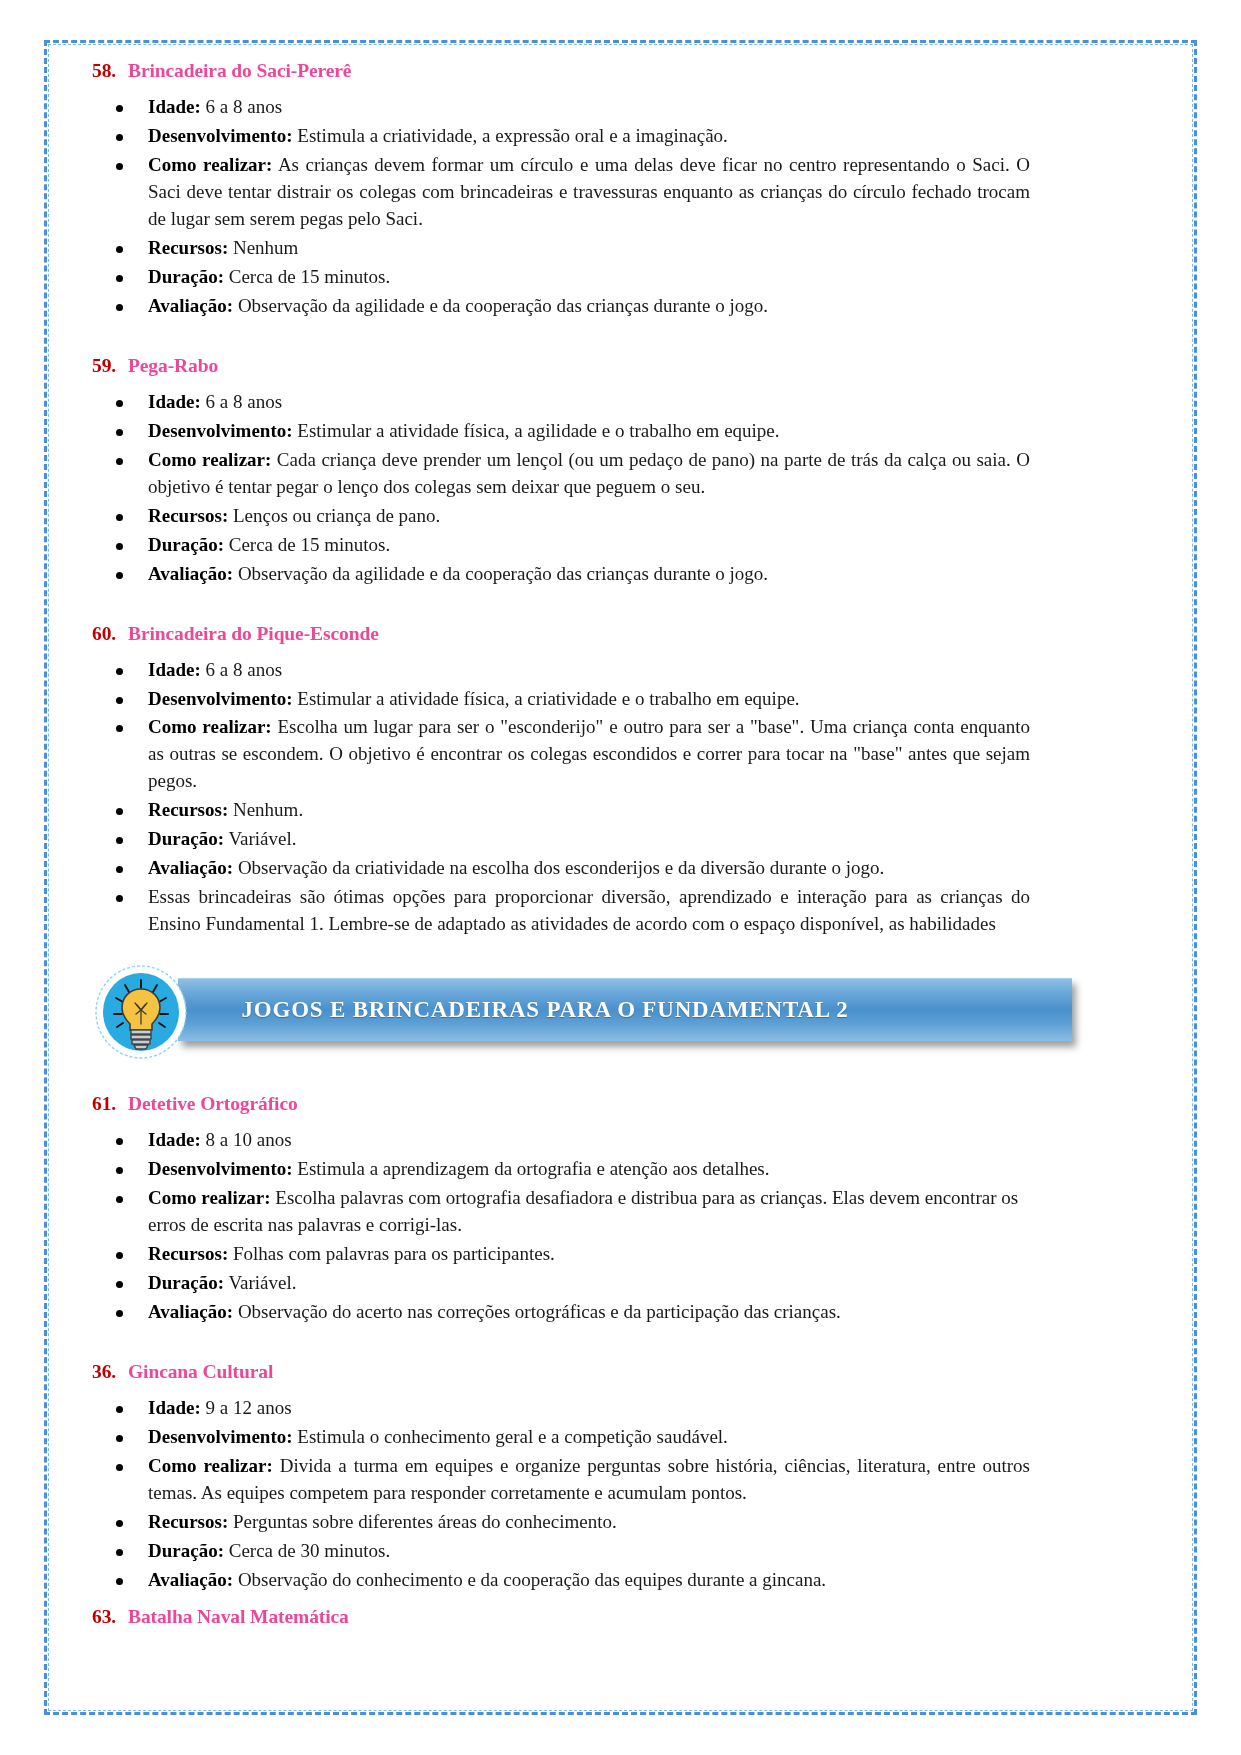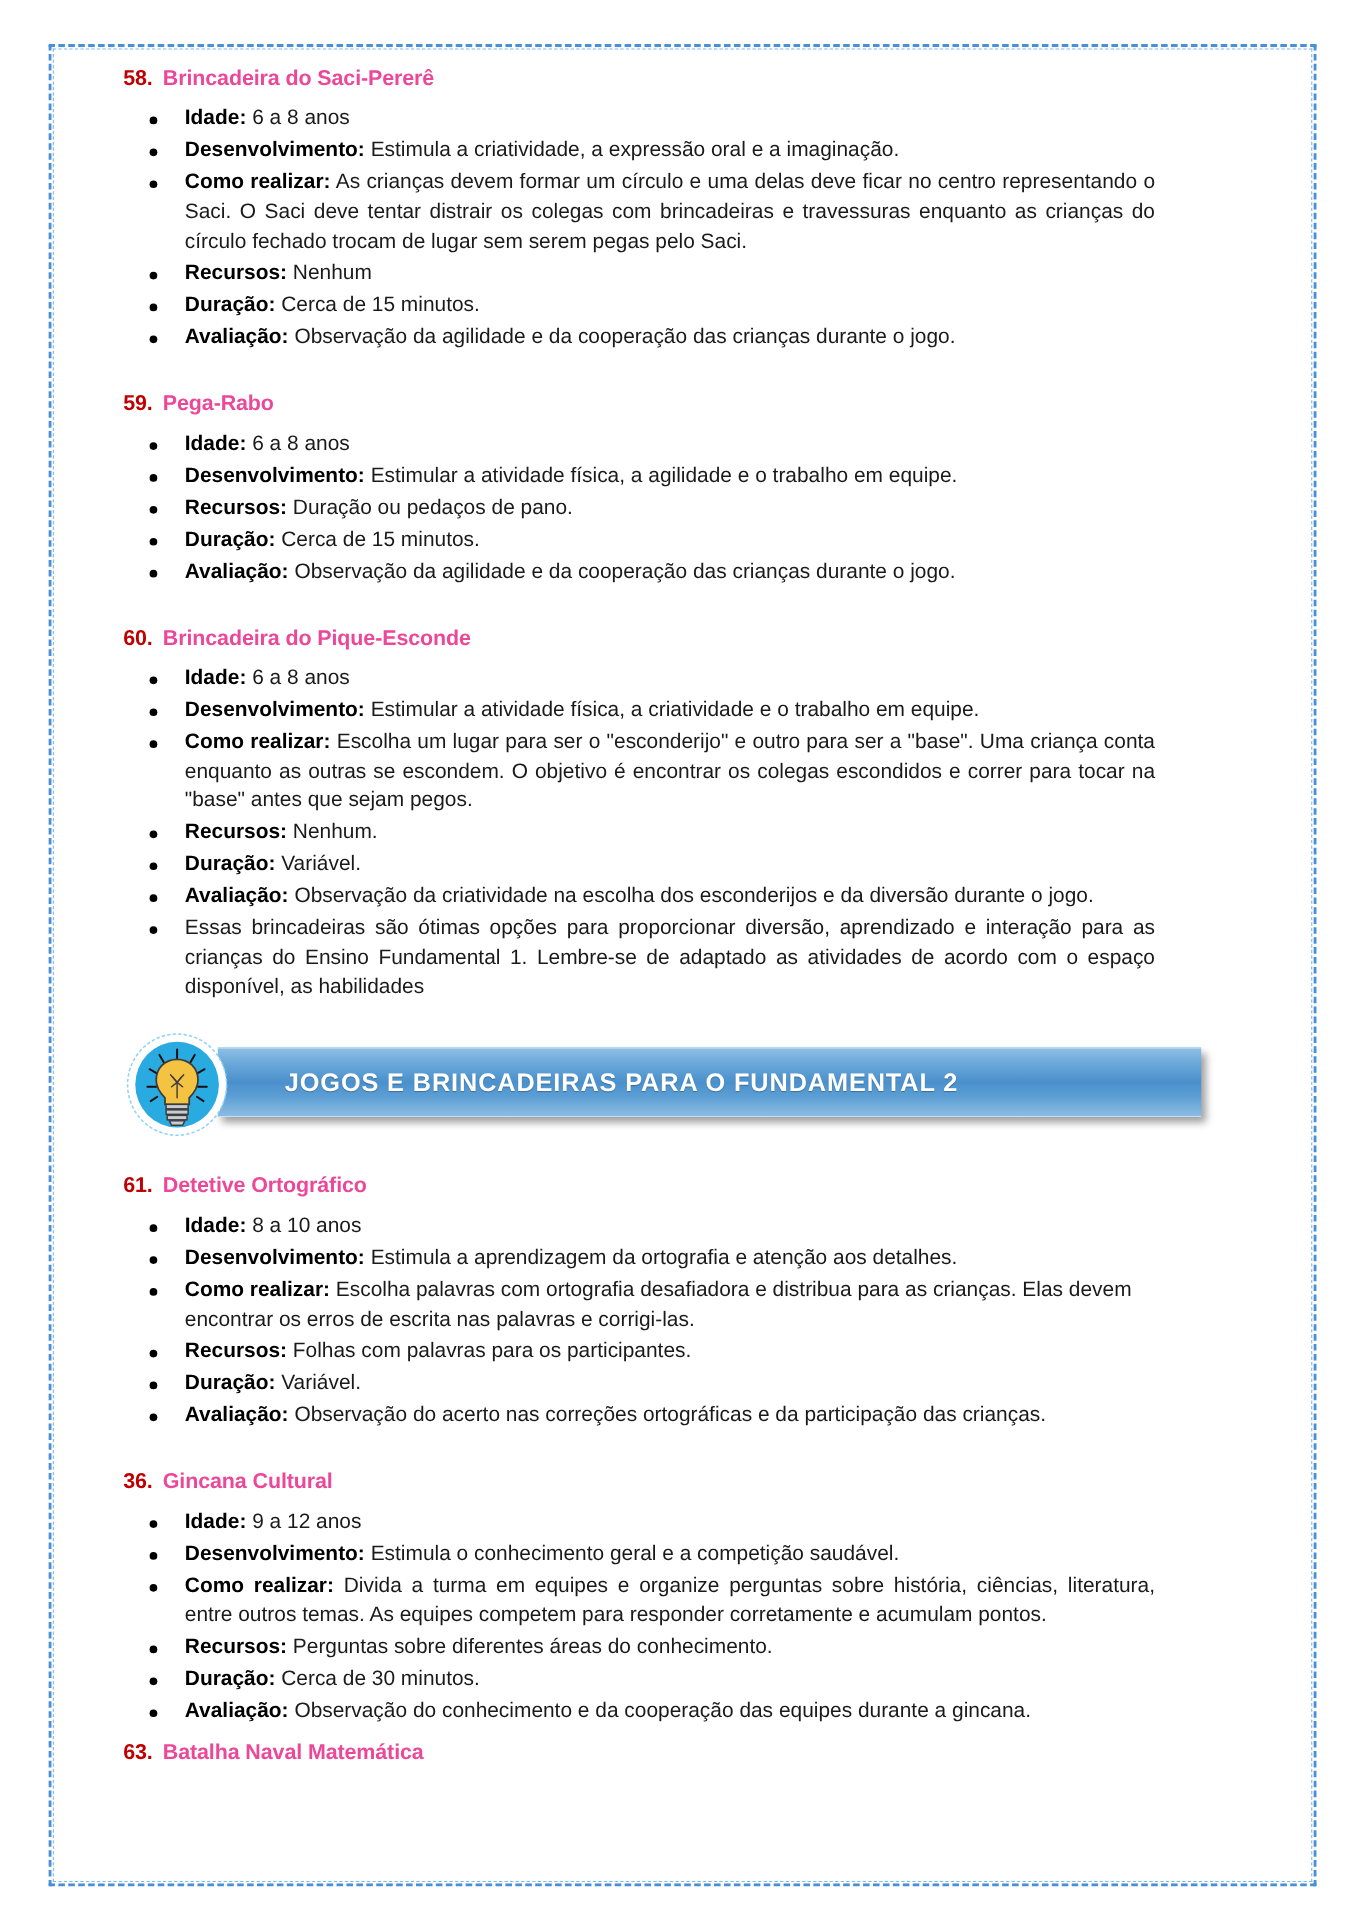--- a/index.html
+++ b/index.html
@@ -38,23 +38,24 @@
     left: 48px;
     top: 44px;
     right: 48px;
     bottom: 44px;
     border: 1px dashed #7fb8e8;
     pointer-events: none;
   }
 
   .content {
     position: absolute;
-    left: 112px;
+    left: 92px;
     top: 60px;
     width: 950px;
+    font-family: Liberation Serif, serif;
   }
 
   
   .sec-head {
     display: flex;
     align-items: baseline;
     color: #c00000;
     font-weight: bold;
     font-size: 19.5px;
     margin: 0 0 4px 0;
@@ -174,21 +175,22 @@
     <div class="gap"></div>
 
     <div class="sec-block">
       <div class="sec-head">
         <span class="sec-num">59.</span>
         <span class="sec-title">Pega-Rabo</span>
       </div>
       <ul class="bl">
         <li><span class="dot"></span><span class="lbl">Idade:</span><span> 6 a 8 anos</span></li>
         <li><span class="dot"></span><span class="lbl">Desenvolvimento:</span><span> Estimular a atividade física, a agilidade e o trabalho em equipe.</span></li>
-        <li><span class="dot"></span><span class="lbl">Recursos:</span><span> Duração ou pedaços de pano.</span></li>
+        <li class="just"><span class="dot"></span><span class="lbl">Como realizar:</span><span> Cada criança deve prender um lençol (ou um pedaço de pano) na parte de trás da calça ou saia. O objetivo é tentar pegar o lenço dos colegas sem deixar que peguem o seu.</span></li>
+        <li><span class="dot"></span><span class="lbl">Recursos:</span><span> Lenços ou criança de pano.</span></li>
         <li><span class="dot"></span><span class="lbl">Duração:</span><span> Cerca de 15 minutos.</span></li>
         <li><span class="dot"></span><span class="lbl">Avaliação:</span><span> Observação da agilidade e da cooperação das crianças durante o jogo.</span></li>
       </ul>
     </div>
 
     <div class="gap"></div>
 
     <div class="sec-block">
       <div class="sec-head">
         <span class="sec-num">60.</span>

